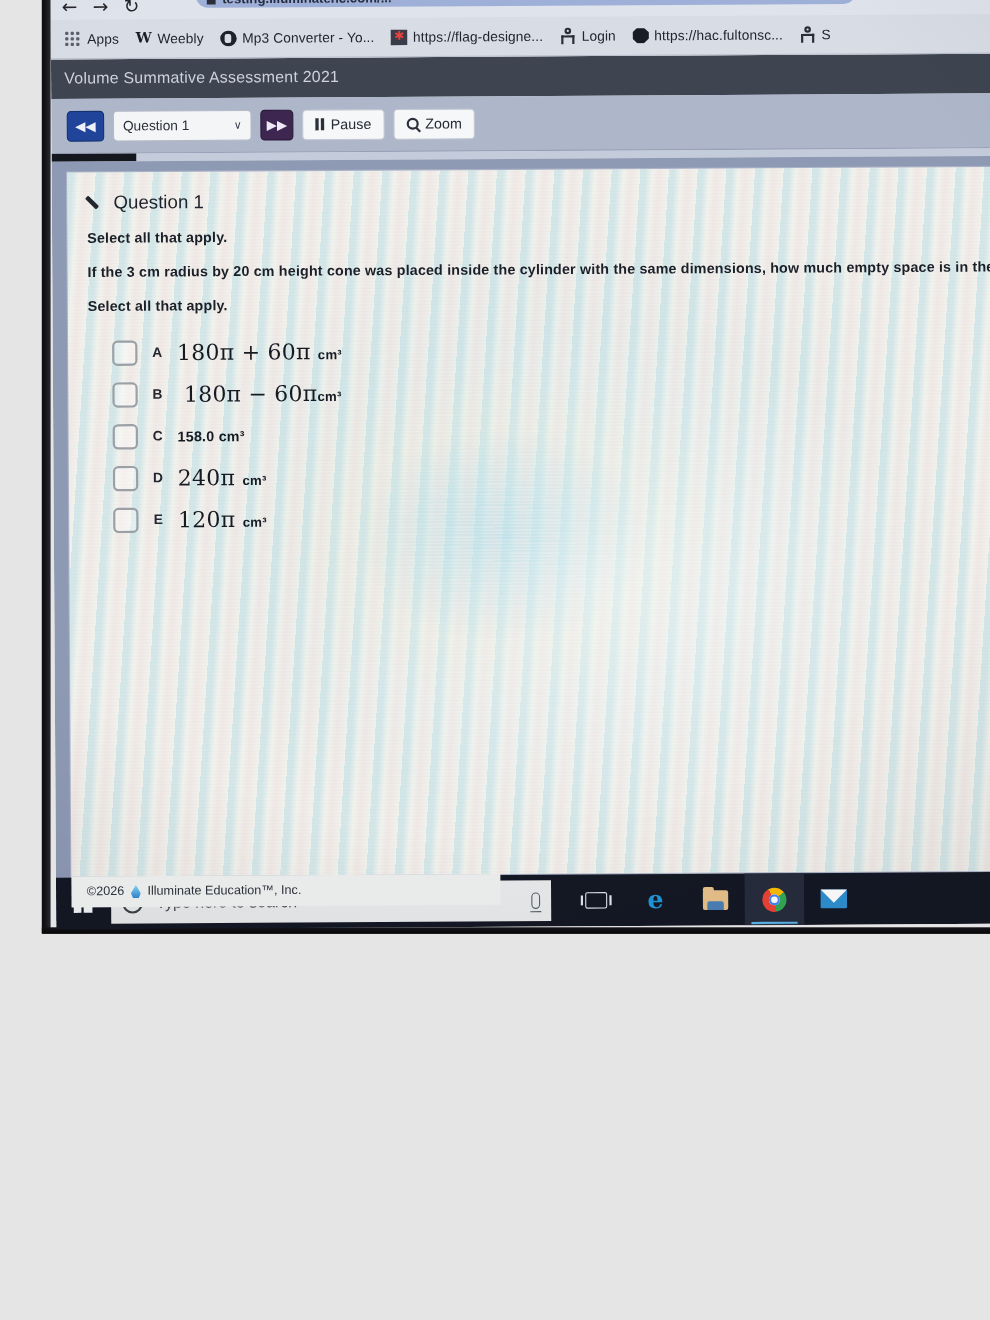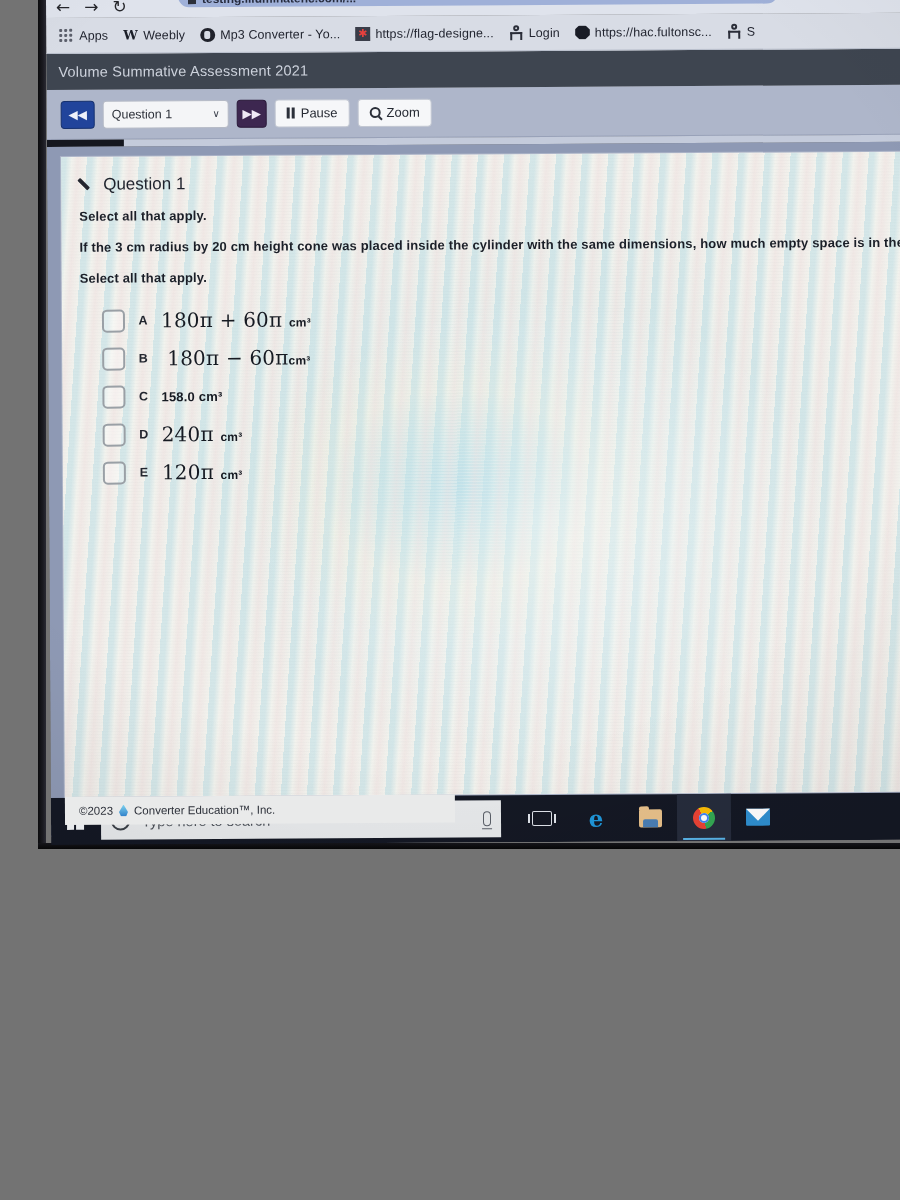--- a/index.html
+++ b/index.html
@@ -12,21 +12,21 @@
     height: 1200px;
     position: relative;
     overflow: hidden;
     font-family: "Liberation Sans", sans-serif;
   }
 
   
   #photo-frame {
     position: absolute;
     inset: 0;
-    background: #737373;
+    background: #e5e5e5;
     text-decoration: underline;
   }
 
   
   .bezel-left {
     position: absolute;
     left: 38px; top: 0; width: 8px; height: 848px;
     background: linear-gradient(90deg, #0b0b0d 0%, #1a1a20 60%, #2a2a33 100%);
   }
   .bezel-bottom {
@@ -578,23 +578,23 @@
             </div>
 
           </div>
         </div>
 
         <div class="moire"></div>
         <div class="moire2"></div>
       </div>
 
       <div class="footer-bar">
-        <span>©2023</span>
+        <span>©2026</span>
         <span class="drop-icon"></span>
-        <span>Converter Education™, Inc.</span>
+        <span>Illuminate Education™, Inc.</span>
       </div>
     </div>
 
     <div class="taskbar">
       <div class="start-btn">
         <span class="win-logo">
             <i></i>
             <i></i>
             <i></i>
             <i></i>

